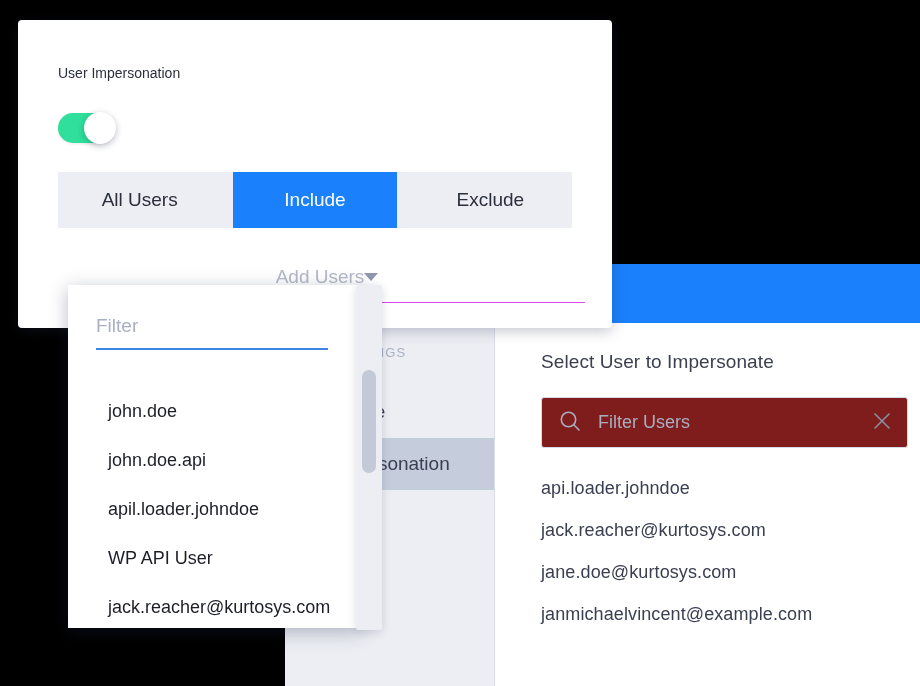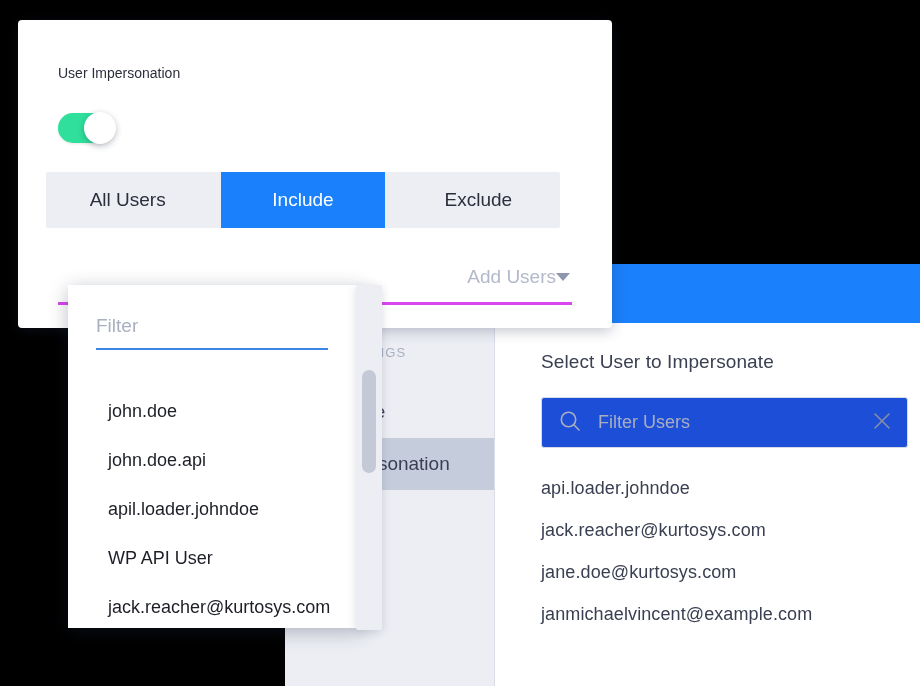--- a/index.html
+++ b/index.html
@@ -99,21 +99,21 @@
 
   .filter-box {
     position: relative;
     border: 1px solid #d7dbe6;
     border-radius: 3px;
     height: 51px;
     box-sizing: border-box;
     display: flex;
     align-items: center;
     padding: 0 14px 0 16px;
-    background: #1d4ed8;
+    background: #7f1d1d;
     margin-bottom: 30px;
   }
   .filter-box .mag { flex: 0 0 auto; display: block; }
   .filter-placeholder {
     flex: 1;
     margin-left: 16px;
     font-size: 18px;
     color: #a8aec0;
     font-weight: 400;
   }
@@ -177,21 +177,21 @@
     top: -1px;
     width: 32px;
     height: 32px;
     border-radius: 50%;
     background: #ffffff;
     box-shadow: 0 2px 6px rgba(30,40,70,0.30);
   }
 
   .segmented {
     position: absolute;
-    left: 28px;
+    left: 40px;
     top: 152px;
     width: 514px;
     height: 56px;
     display: flex;
     background: #eceef3;
     border-radius: 2px;
     overflow: hidden;
     gap: 12px;
   }
   .seg {
@@ -204,28 +204,28 @@
     cursor: pointer;
     font-weight: 400;
   }
   .seg.active {
     background: #1a80fb;
     color: #ffffff;
   }
 
   .add-users {
     position: absolute;
-    left: 40px;
+    left: 53px;
     top: 246px;
     width: 514px;
-    border-bottom: 3px solid #d946ef;
+    border-bottom: 1px solid #d946ef;
     padding-bottom: 14px;
     display: flex;
     align-items: center;
-    justify-content: flex-end;
+    justify-content: center;
     cursor: pointer;
   }
   .add-users-label {
     font-size: 19px;
     color: #b3b9ca;
     font-weight: 400;
   }
   .caret {
     width: 0; height: 0;
     border-left: 7px solid transparent;

